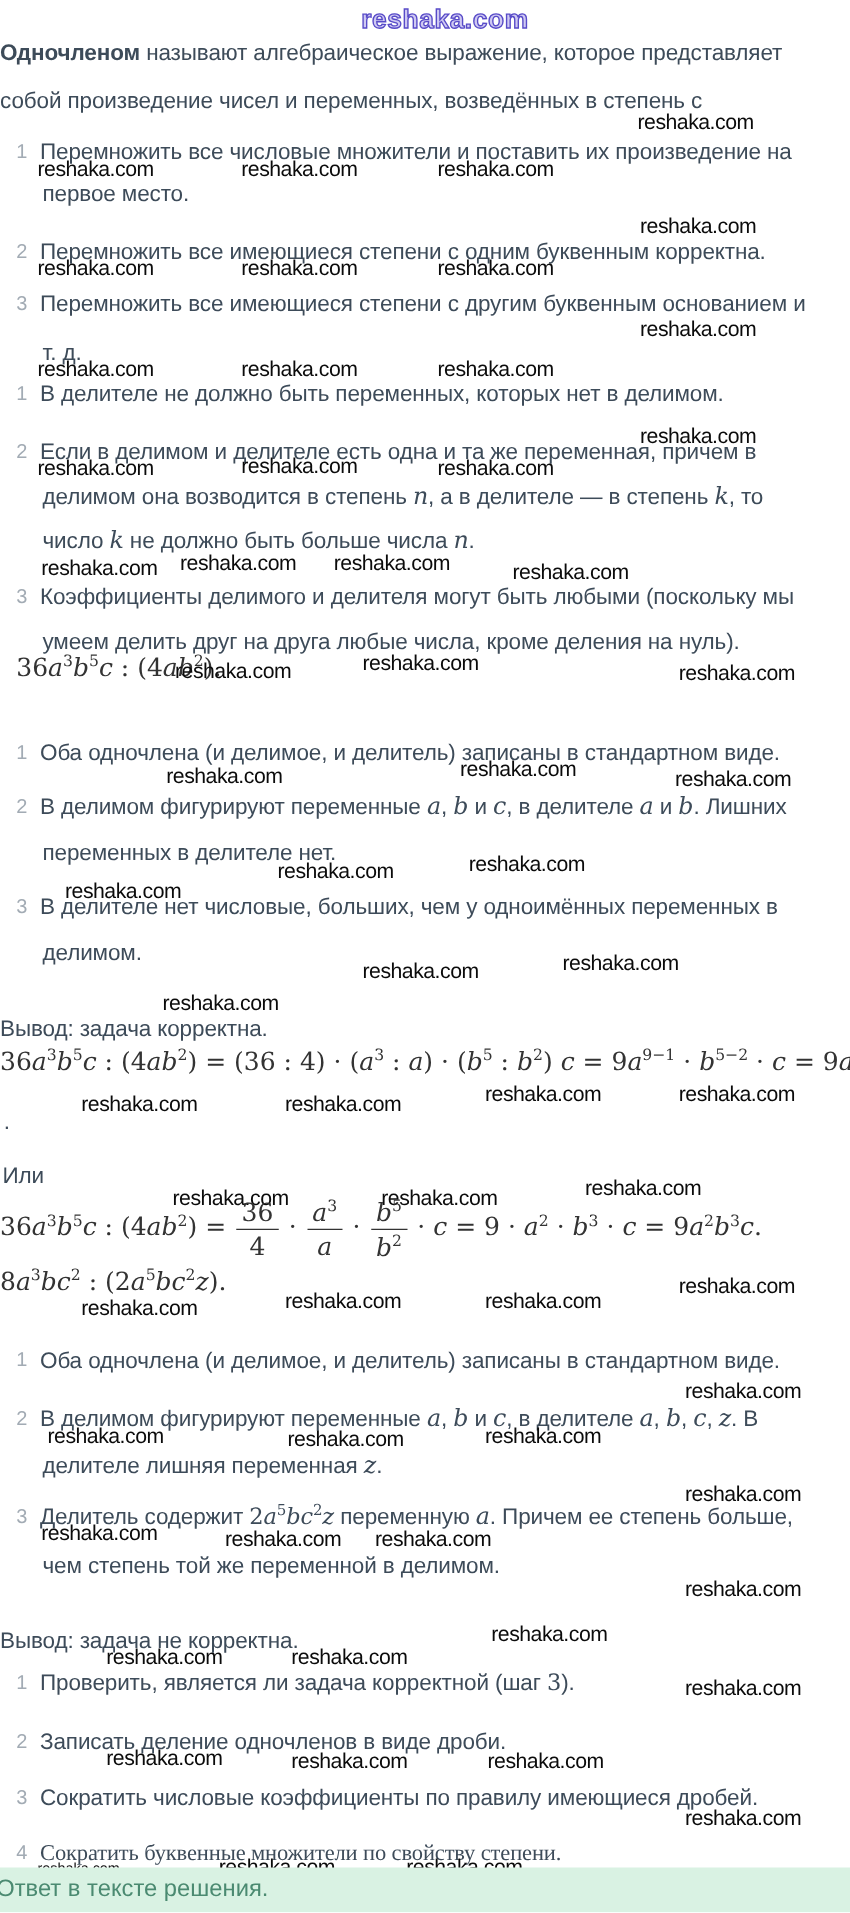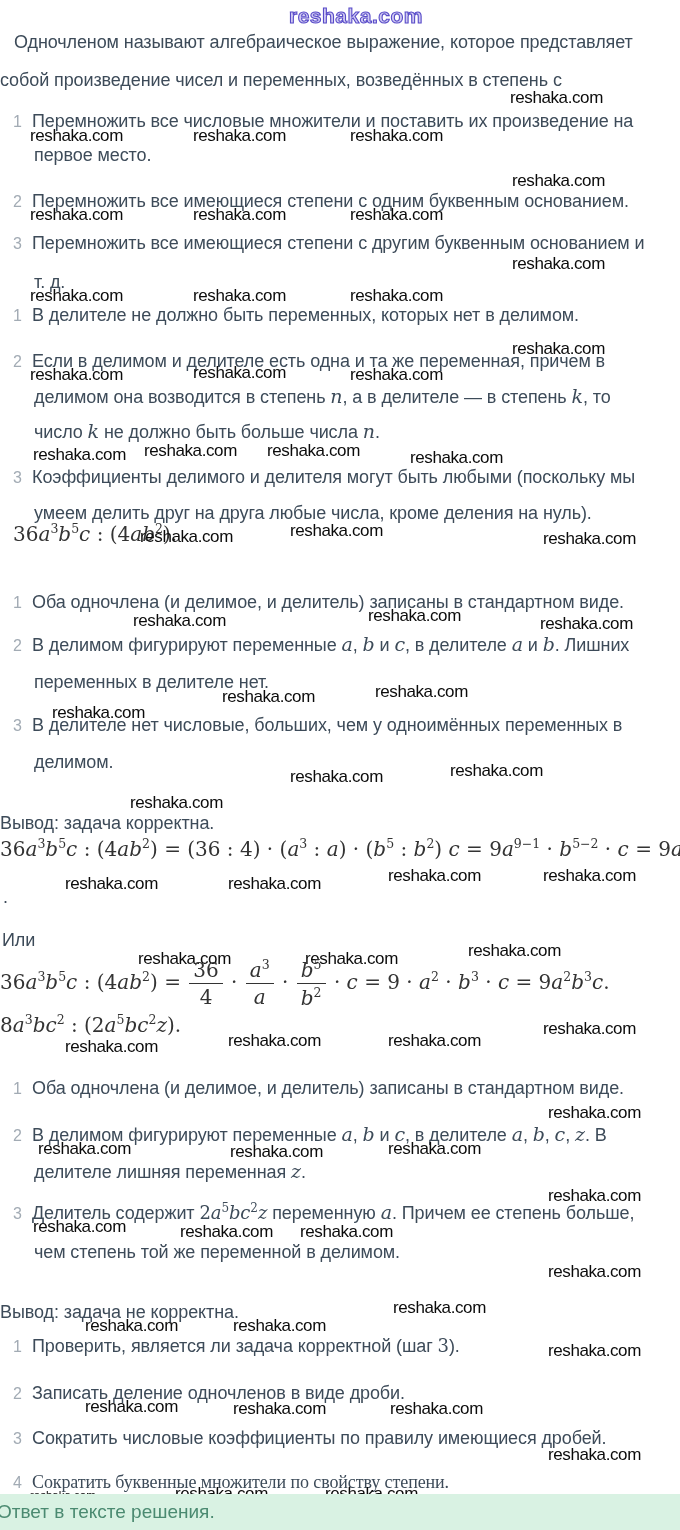--- a/index.html
+++ b/index.html
@@ -1,19 +1,19 @@
 <!DOCTYPE html>
 <html><head>
 <meta charset="utf-8">
 <style>
   html,body{margin:0;padding:0;background:#fff;}
   #page{position:relative;width:680px;height:1530px;background:#ffffff;overflow:hidden;
         font-family:"Liberation Sans",sans-serif;}
   .p{position:absolute;font-size:18px;line-height:23px;color:#3d4b59;white-space:nowrap;letter-spacing:-0.1px;}
-  .p b{font-weight:400;padding-left:14px;}
+  .p b{font-weight:700;}
   .p .mv{font-family:"DejaVu Serif",serif;font-style:italic;font-size:19px;line-height:1;}
   .p .mi{font-family:"DejaVu Serif",serif;font-size:18px;line-height:1;}
   .p .mi i{font-style:italic;}
   .p .mi sup{font-size:12px;}
   .n{position:absolute;font-size:16px;color:#a2abb4;line-height:23px;}
   .wm{position:absolute;font-size:17px;color:#0b0b0b;white-space:nowrap;letter-spacing:-0.4px;}
   .wms{position:absolute;font-size:11.5px;color:#0b0b0b;white-space:nowrap;}
   .wmtop{position:absolute;font-size:21px;font-weight:700;letter-spacing:0.5px;white-space:nowrap;
          color:#cfc9f2;-webkit-text-stroke:1.1px #584bc8;}
   .m{position:absolute;font-family:"DejaVu Serif",serif;font-size:20px;color:#333;white-space:nowrap;}
@@ -36,21 +36,21 @@
       <div class="p" style="left: 0px; top: 69px;">собой произведение чисел и переменных, возведённых в степень с</div>
       <div class="wm" style="left: 510px; top: 88px;">reshaka.com</div>
       <div class="n" style="left: 13px; top: 110px;">1</div>
       <div class="p" style="left: 32px; top: 110px;">Перемножить все числовые множители и поставить их произведение на</div>
       <div class="wm" style="left: 30px; top: 126px;">reshaka.com</div>
       <div class="wm" style="left: 193px; top: 126px;">reshaka.com</div>
       <div class="wm" style="left: 350px; top: 126px;">reshaka.com</div>
       <div class="p" style="left: 34px; top: 144px;">первое место.</div>
       <div class="wm" style="left: 512px; top: 171px;">reshaka.com</div>
       <div class="n" style="left: 13px; top: 190px;">2</div>
-      <div class="p" style="left: 32px; top: 190px;">Перемножить все имеющиеся степени с одним буквенным основанием.</div>
+      <div class="p" style="left: 32px; top: 190px;">Перемножить все имеющиеся степени с одним буквенным корректна.</div>
       <div class="wm" style="left: 30px; top: 205px;">reshaka.com</div>
       <div class="wm" style="left: 193px; top: 205px;">reshaka.com</div>
       <div class="wm" style="left: 350px; top: 205px;">reshaka.com</div>
       <div class="n" style="left: 13px; top: 232px;">3</div>
       <div class="p" style="left: 32px; top: 232px; text-align: center;">Перемножить все имеющиеся степени с другим буквенным основанием и</div>
       <div class="wm" style="left: 512px; top: 254px;">reshaka.com</div>
       <div class="p" style="left: 34px; top: 271px;">т. д.</div>
       <div class="wm" style="left: 30px; top: 286px;">reshaka.com</div>
       <div class="wm" style="left: 193px; top: 286px;">reshaka.com</div>
       <div class="wm" style="left: 350px; top: 286px;">reshaka.com</div>

